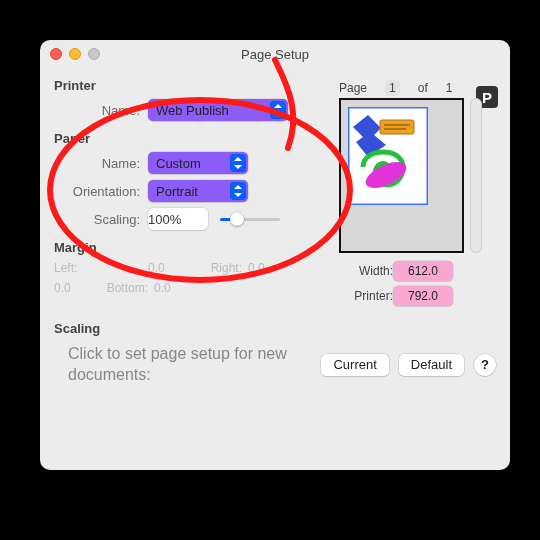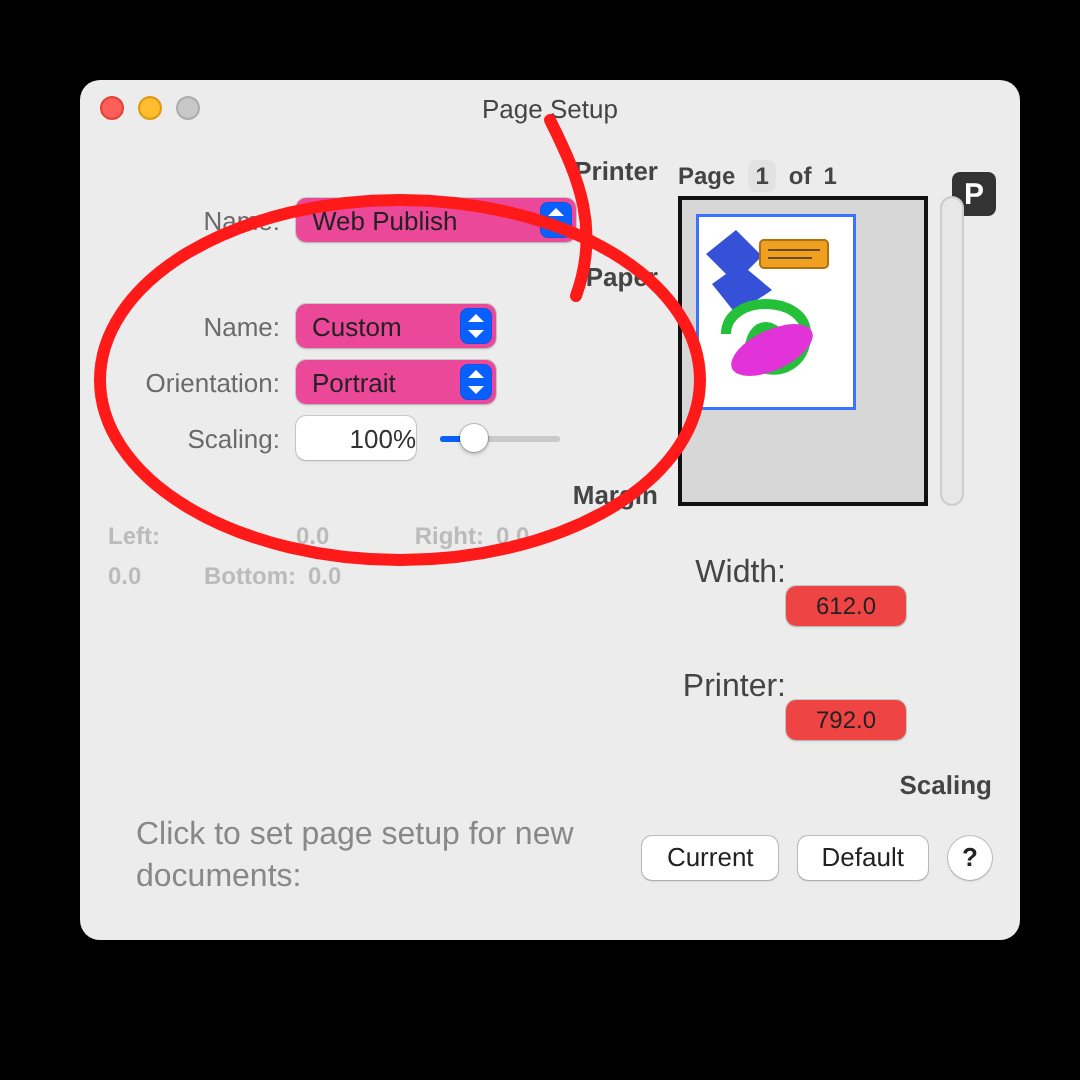--- a/index.html
+++ b/index.html
@@ -46,38 +46,37 @@
     color: #444;
   }
   .content {
     position: relative;
     padding: 0 14px 12px 14px;
   }
   .section-head {
     font-weight: 600;
     color: #444;
     margin: 10px 0 6px 0;
-    text-align: right;
   }
   .row {
     display: flex;
     align-items: center;
     margin: 6px 0;
   }
   .lbl {
     width: 94px;
     text-align: right;
     padding-right: 8px;
     color: #6a6a6a;
   }
   .select {
     display: flex;
     align-items: center;
     justify-content: space-between;
-    background: #ec4899;
+    background: #8b5cf6;
     border-radius: 5px;
     height: 22px;
     padding: 0 2px 0 8px;
     box-shadow: 0 0 0 .5px rgba(0,0,0,.15), 0 1px 1px rgba(0,0,0,.08);
   }
   .select.sel-lg { width: 140px; }
   .select.sel-md { width: 100px; }
   .select-text { color: #222; }
   .stepper {
     width: 16px;
@@ -98,21 +97,21 @@
   .stepper::before { top: 3px; border-bottom: 4px solid #fff; }
   .stepper::after  { bottom: 3px; border-top: 4px solid #fff; }
   .scale-input {
     width: 60px;
     height: 22px;
     background: #fff;
     border-radius: 5px;
     box-shadow: 0 0 0 .5px rgba(0,0,0,.15), 0 1px 1px rgba(0,0,0,.08);
     display: flex;
     align-items: center;
-    justify-content: flex-end;
+    justify-content: flex-start;
   }
   .slider {
     position: relative;
     width: 60px;
     height: 16px;
     margin-left: 12px;
   }
   .slider-track {
     position: absolute;
     top: 7px;
@@ -138,41 +137,39 @@
     width: 14px; height: 14px;
     border-radius: 50%;
     background: #fff;
     box-shadow: 0 0 0 .5px rgba(0,0,0,.2), 0 1px 2px rgba(0,0,0,.25);
   }
   .dim-cell {
     display: inline-flex;
     align-items: center;
     color: #bbb;
     font-size: 12px;
-    font-weight: bold;
   }
   .left-form {
     width: 275px;
   }
   .columns {
     display: flex;
     gap: 10px;
   }
   .right-col {
     flex: 1;
     position: relative;
   }
   .page-counter {
     display: flex;
     align-items: center;
     margin: 12px 0 2px 0;
     font-size: 12px;
     color: #444;
-    gap: 6px;
-    font-weight: bold;
+    gap: 18px;
   }
   .page-num {
     background: #e2e2e2;
     border-radius: 4px;
     padding: 1px 4px;
   }
   .preview-wrap {
     display: flex;
     gap: 6px;
   }
@@ -219,34 +216,33 @@
   .ps-row {
     display: flex;
     align-items: center;
     margin: 5px 0;
   }
   .ps-lbl {
     width: 54px;
     text-align: right;
     padding-right: 0;
     color: #444;
-    font-size: 16px;
+    font-size: 12px;
   }
   .ps-input {
     width: 60px;
     height: 20px;
-    background: #ef4444;
+    background: #f9a8d4;
     border-radius: 5px;
     box-shadow: 0 0 0 .5px rgba(0,0,0,.15), 0 1px 1px rgba(0,0,0,.08);
     display: flex;
     align-items: center;
     justify-content: center;
     font-size: 12px;
     color: #222;
-    margin-top: 32px;
   }
   .defaults {
     margin-top: 8px;
     display: flex;
     align-items: center;
     gap: 10px;
   }
   .def-text {
     flex: 1;
     color: #888;

